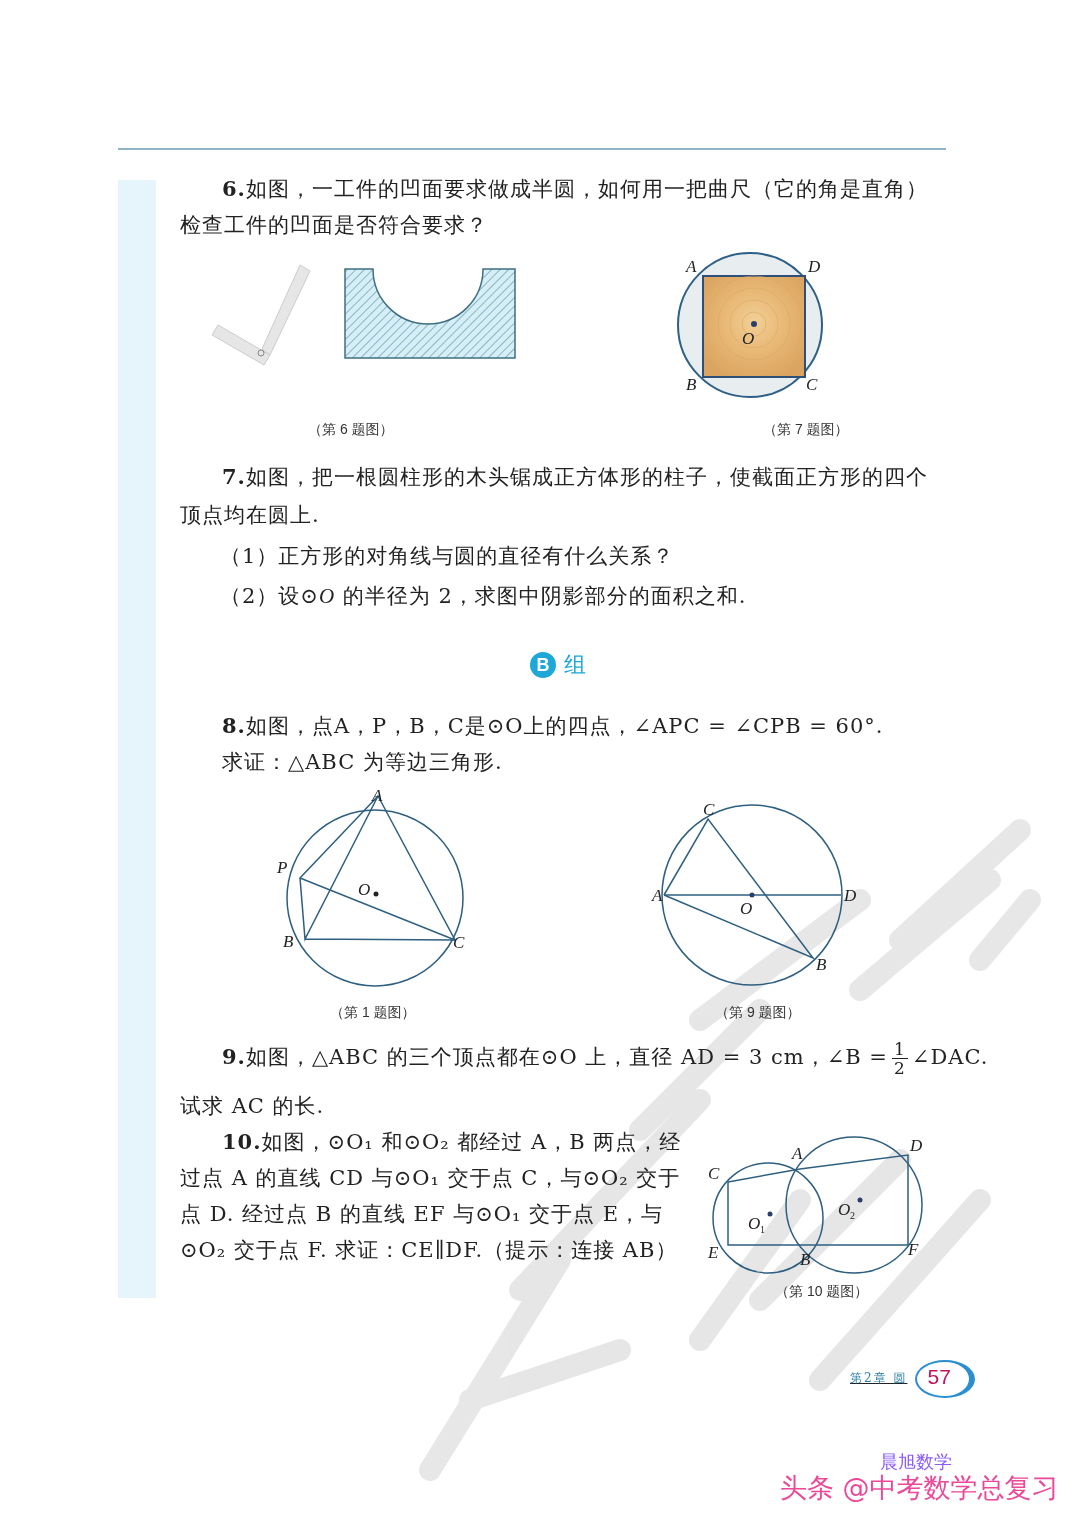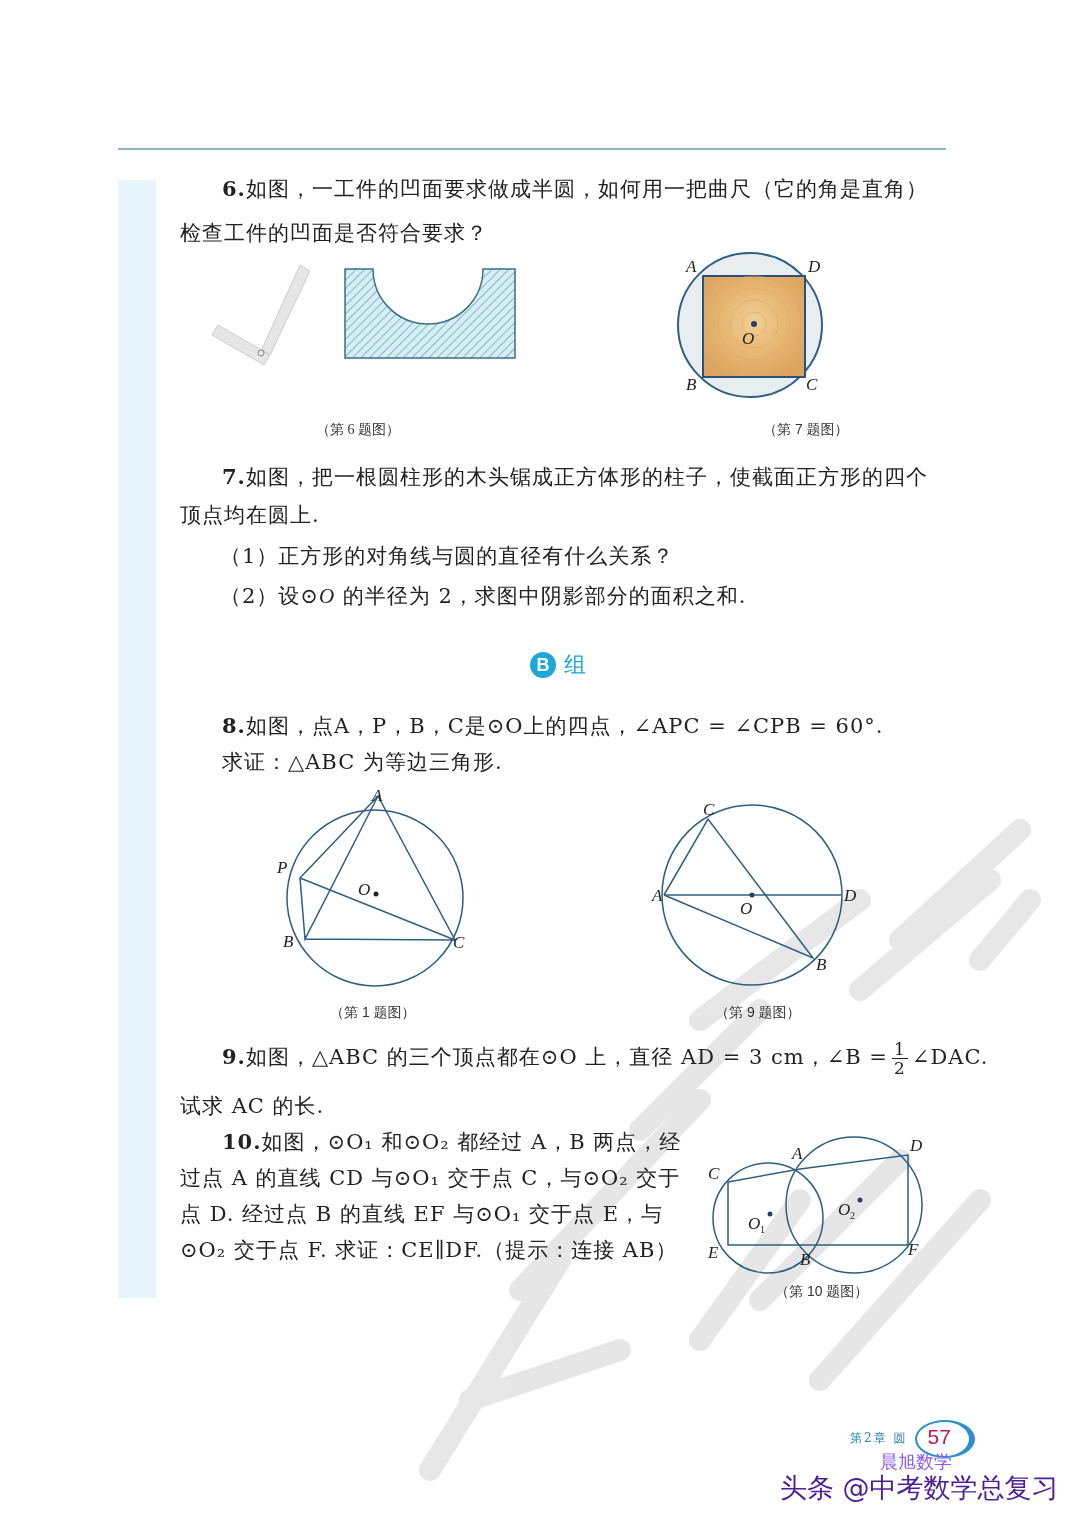--- a/index.html
+++ b/index.html
@@ -9,61 +9,61 @@
   .side-band { position:absolute; left:118px; top:180px; width:38px; height:1118px; background:#e6f4fb; }
   .watermark { position:absolute; left:0; top:0; width:1080px; height:1527px; pointer-events:none; }
   .p { position:absolute; font-size:21px; line-height:34px; letter-spacing:1px; white-space:nowrap; }
   .p b { font-weight:bold; }
   .m { font-style:italic; font-family:"Liberation Serif","DejaVu Serif",serif; }
   .cap { position:absolute; font-family:"Liberation Sans","DejaVu Sans",sans-serif; font-size:14px; color:#333; }
   .group-head { position:absolute; left:530px; top:650px; display:flex; align-items:center; gap:8px; }
   .group-badge { width:26px; height:26px; border-radius:50%; background:#1da8d8; color:#fff; font-family:"Liberation Sans",sans-serif; font-weight:bold; font-size:18px; display:flex; align-items:center; justify-content:center; }
   .group-label { color:#1da8d8; font-size:22px; font-family:"DejaVu Sans",sans-serif; }
   svg text { font-family:"Liberation Serif","DejaVu Serif",serif; font-style:italic; font-size:17px; fill:#222; }
-  .footer { position:absolute; left:850px; top:1420px; display:flex; align-items:center; gap:8px; }
+  .footer { position:absolute; left:850px; top:1360px; display:flex; align-items:center; gap:8px;text-decoration:underline; }
   .footer-chapter { font-size:12px; color:#2a7ea7; font-family:"DejaVu Serif",serif; letter-spacing:2px; }
   .page-num { position:relative; width:58px; height:36px; }
   .page-num .ring { position:absolute; left:0; top:0; width:52px; height:34px; border-radius:50%; border:2px solid #2a8ed0; border-right:6px solid #2a8ed0; background:#fff; }
   .page-num span { position:absolute; left:12px; top:5px; font-family:"Liberation Sans",sans-serif; font-size:21px; color:#be185d; }
-  .credit { position:absolute; left:780px; top:1470px; font-family:"DejaVu Sans",sans-serif; font-size:27px; color:#4c1d95; text-shadow:1px 1px 0 #fff, -1px -1px 0 #fff; white-space:nowrap; }
+  .credit { position:absolute; left:780px; top:1470px; font-family:"DejaVu Sans",sans-serif; font-size:27px; color:#ec4899; text-shadow:1px 1px 0 #fff, -1px -1px 0 #fff; white-space:nowrap; }
   .credit-sub { position:absolute; left:880px; top:1450px; font-family:"DejaVu Sans",sans-serif; font-size:18px; color:#8b5cf6; }
   .frac { display:inline-flex; flex-direction:column; align-items:center; vertical-align:middle; font-size:17px; line-height:18px; margin:0 4px; }
   .frac .n { border-bottom:1px solid #222; padding:0 2px; }
 </style>
 </head>
 <body>
 
 <svg class="watermark" viewBox="0 0 1080 1527">
   <g stroke="#e4e4e4" stroke-width="22" fill="none" stroke-linecap="round" opacity="0.9">
     <path d="M430 1470 L560 1260 M470 1400 L620 1350 M520 1290 L700 1100 M640 1130 L760 1010 M700 1020 L860 900 M860 990 L990 880 M900 940 L1020 830 M980 960 L1030 900"></path>
     <path d="M700 1340 L800 1200 M760 1300 L900 1160 M820 1380 L980 1200"></path>
   </g>
 </svg>
 
 <div class="top-rule"></div>
 <div class="side-band"></div>
 
 <div class="p" style="left:222px;top:172px;text-align:right;"><b>6.</b><span>如图，一工件的凹面要求做成半圆，如何用一把曲尺（它的角是直角）</span></div>
-<div class="p" style="left:180px;top:216px;text-align:right;">检查工件的凹面是否符合要求？</div>
+<div class="p" style="left:180px;top:208px;text-align:right;">检查工件的凹面是否符合要求？</div>
 
 <svg style="position:absolute;left:200px;top:255px;" width="330" height="120">
   <defs>
     <pattern id="hatch" width="6" height="6" patternUnits="userSpaceOnUse" patternTransform="rotate(45)">
       <rect width="6" height="6" fill="#d6eef6"></rect>
       <line x1="0" y1="0" x2="0" y2="6" stroke="#3f7d93" stroke-width="1"></line>
     </pattern>
   </defs>
   <g>
     <polygon points="100,10 110,16 70,100 62,94" fill="#e6e6e6" stroke="#ccc"></polygon>
     <polygon points="12,80 18,70 70,100 64,110" fill="#e6e6e6" stroke="#ccc"></polygon>
     <circle cx="61" cy="98" r="3" fill="none" stroke="#888"></circle>
   </g>
   <path d="M145,14 L173,14 A55,55 0 0 0 283,14 L315,14 L315,103 L145,103 Z" fill="url(#hatch)" stroke="#3f6f80" stroke-width="1.5"></path>
 </svg>
-<div class="cap" style="left:316px;top:421px;font-family:Liberation Serif, serif;">（第 6 题图）</div>
+<div class="cap" style="left:308px;top:421px;">（第 6 题图）</div>
 
 <svg style="position:absolute;left:670px;top:248px;" width="180" height="150">
   <defs>
     <radialGradient id="wood" cx="50%" cy="45%" r="60%">
       <stop offset="0%" stop-color="#f2cf96"></stop>
       <stop offset="50%" stop-color="#e8b875"></stop>
       <stop offset="100%" stop-color="#dba561"></stop>
     </radialGradient>
   </defs>
   <circle cx="80" cy="77" r="72" fill="#e8edf0" stroke="#2e5f86" stroke-width="2"></circle>

